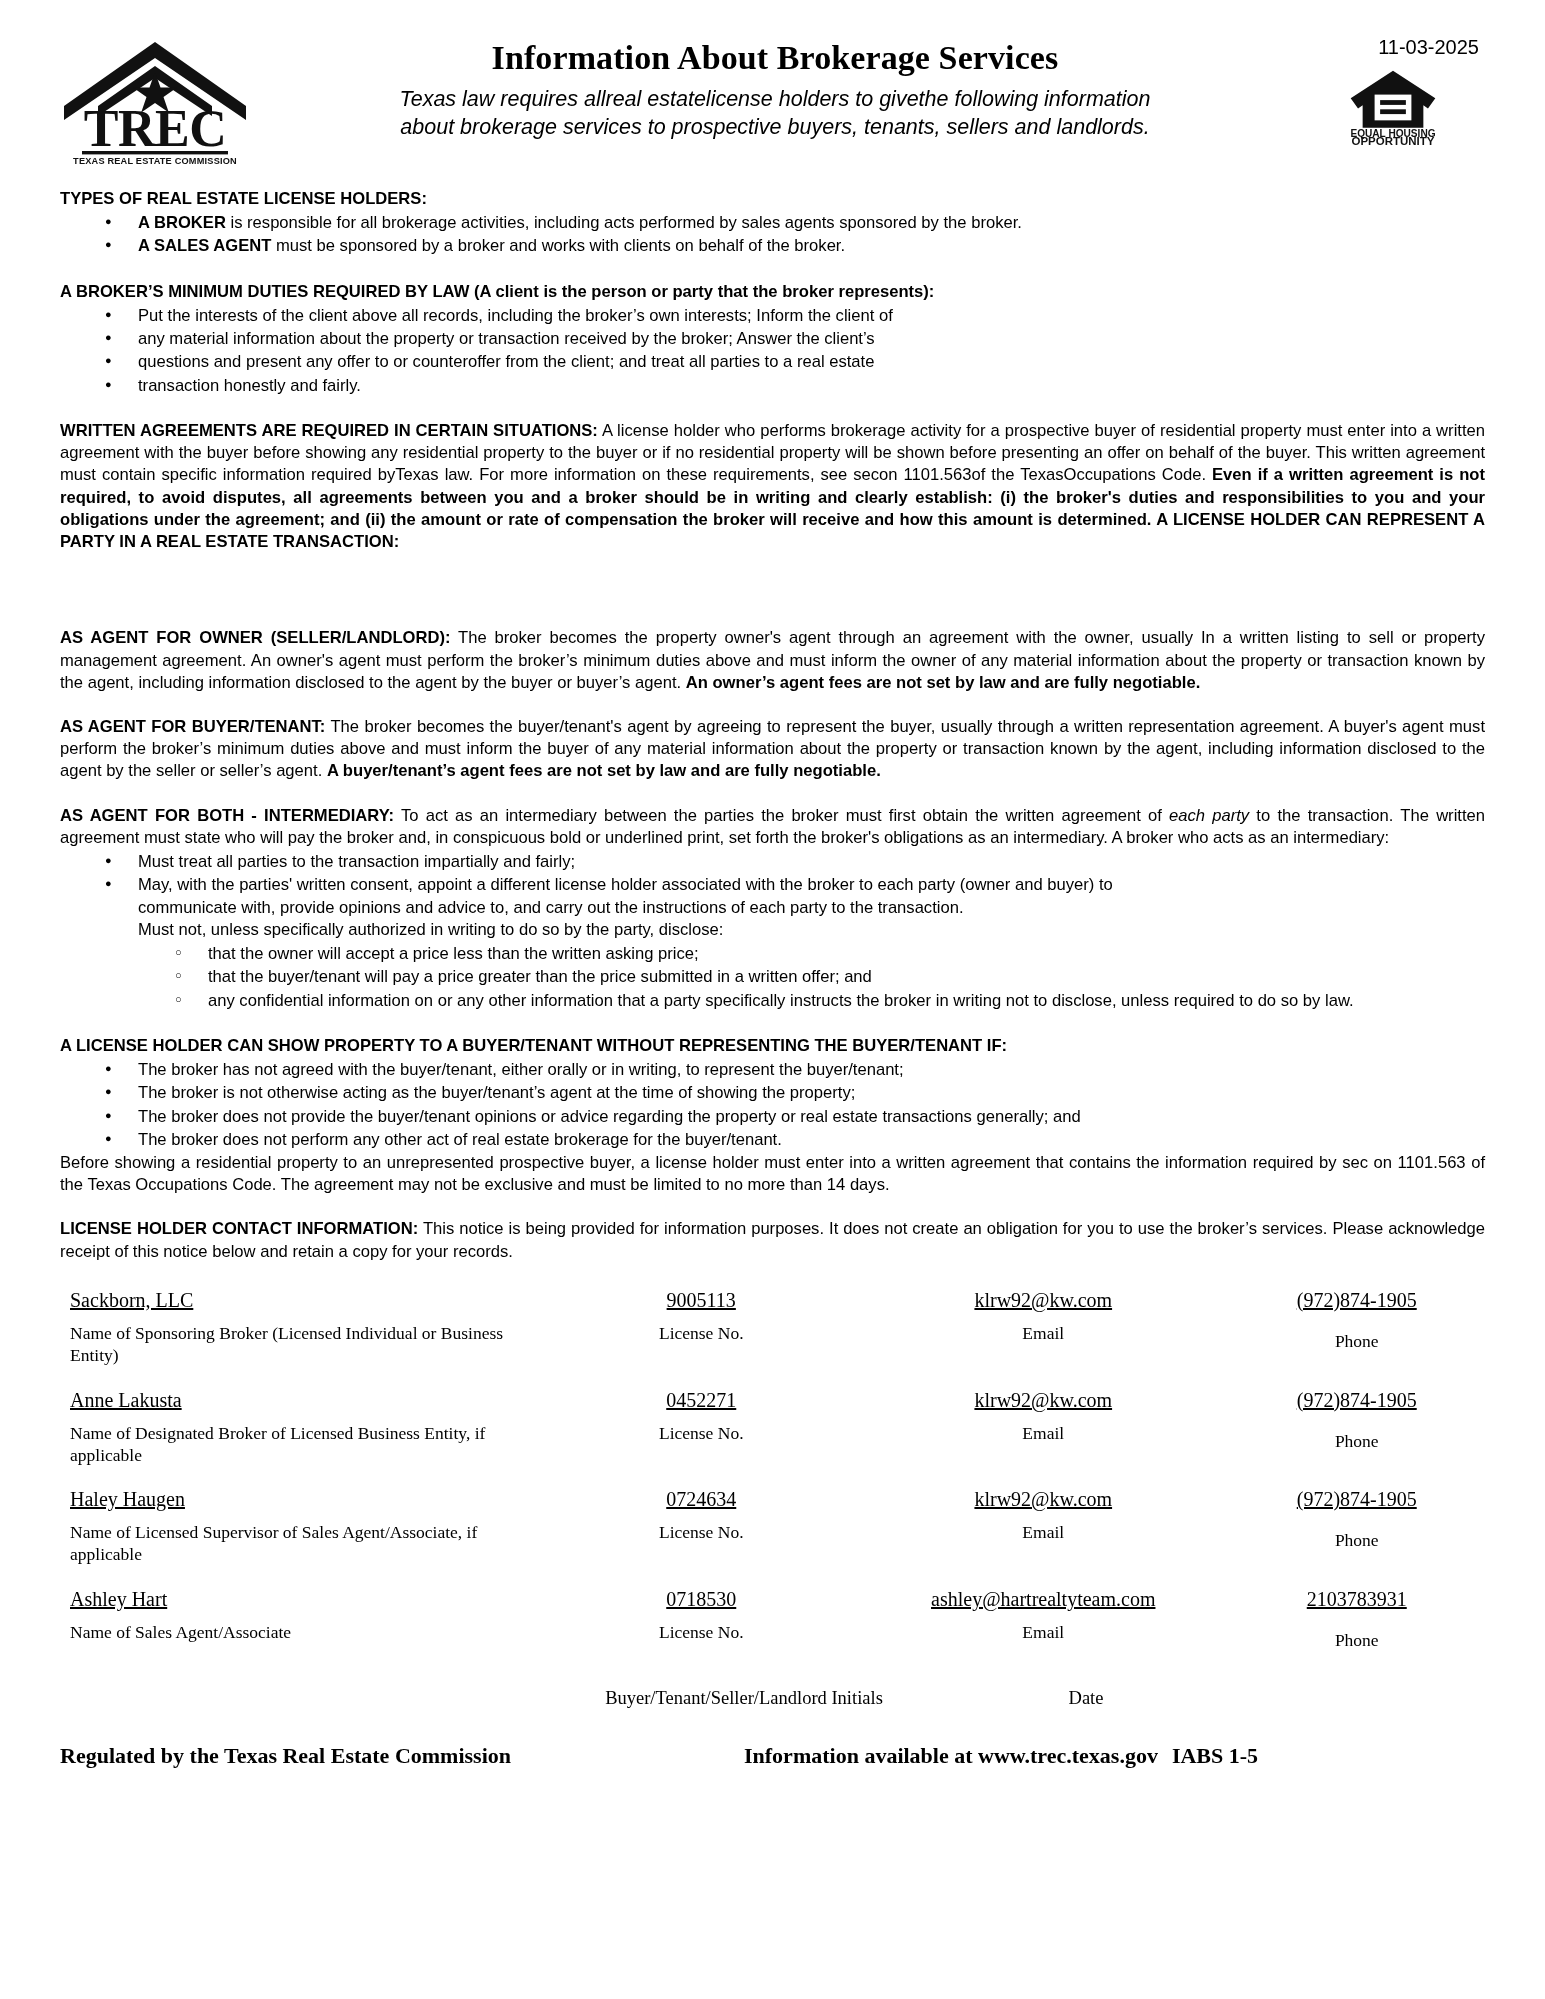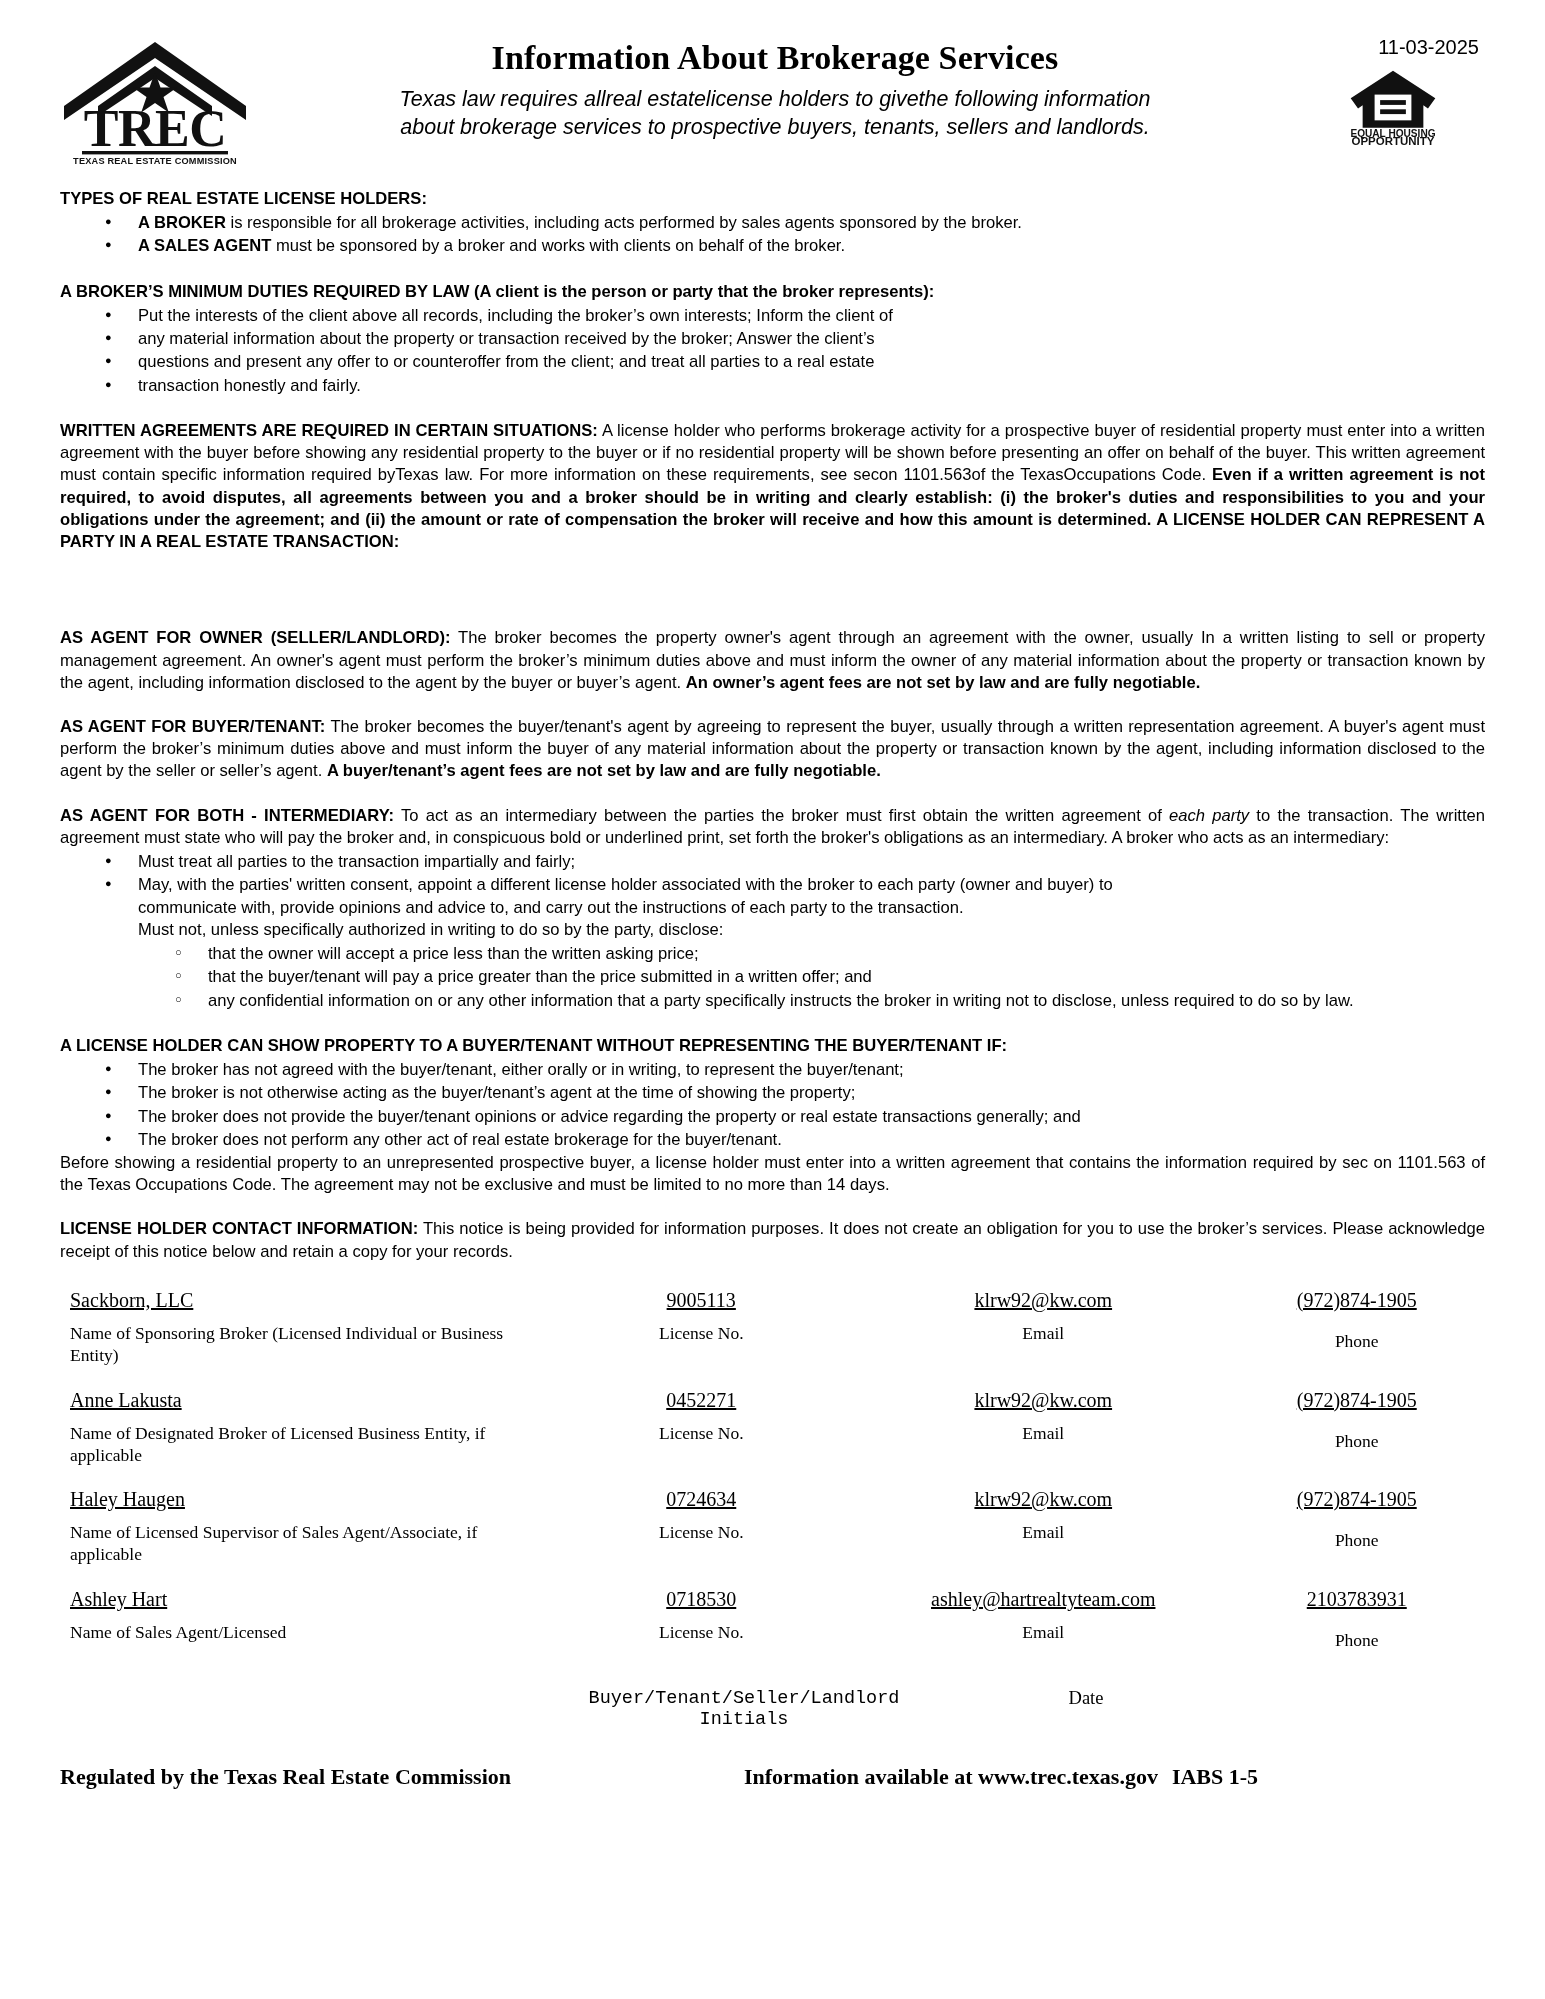--- a/index.html
+++ b/index.html
@@ -156,21 +156,21 @@
   .lbl.center { text-align: center; }
   .lbl.phone-lbl { margin-top: 14px; text-align: center; }
 
   .initials-row {
     display: flex;
     margin-top: 36px;
     font-family: "Liberation Serif", serif;
     font-size: 18.5px;
   }
   .initials-row .a { flex: 0 0 34%; }
-  .initials-row .b { flex: 0 0 28%; text-align: center; font-family: Liberation Mono, monospace; }
+  .initials-row .b { flex: 0 0 28%; text-align: center; }
   .initials-row .c { flex: 0 0 20%; text-align: center; }
   .initials-row .d { flex: 1 1 auto; }
 
   .footer {
     display: flex;
     align-items: baseline;
     padding: 0 60px;
     margin-top: 34px;
     font-family: Liberation Serif, serif;
     font-weight: bold;
@@ -353,21 +353,21 @@
       </div>
       <div class="ccol phone">
         <div class="val-wrap"><span class="val">(972)874-1905</span></div>
         <div class="lbl center phone-lbl">Phone</div>
       </div>
     </div>
 
     <div class="crow">
       <div class="ccol name">
         <div class="val-wrap"><span class="val">Ashley Hart</span></div>
-        <div class="lbl">Name of Sales Agent/Licensed</div>
+        <div class="lbl">Name of Sales Agent/Associate</div>
       </div>
       <div class="ccol lic">
         <div class="val-wrap"><span class="val">0718530</span></div>
         <div class="lbl center">License No.</div>
       </div>
       <div class="ccol mail">
         <div class="val-wrap"><span class="val">ashley@hartrealtyteam.com</span></div>
         <div class="lbl center">Email</div>
       </div>
       <div class="ccol phone">

